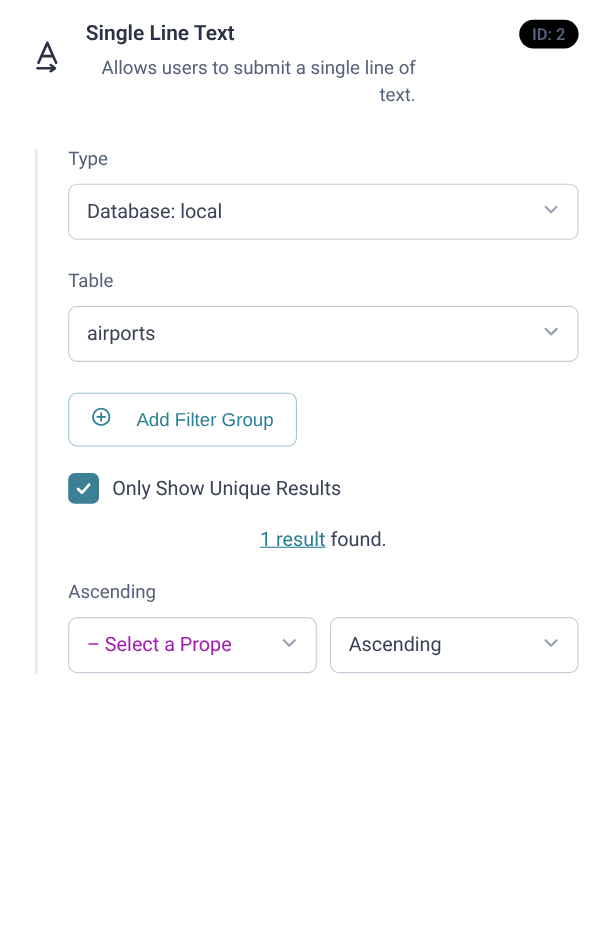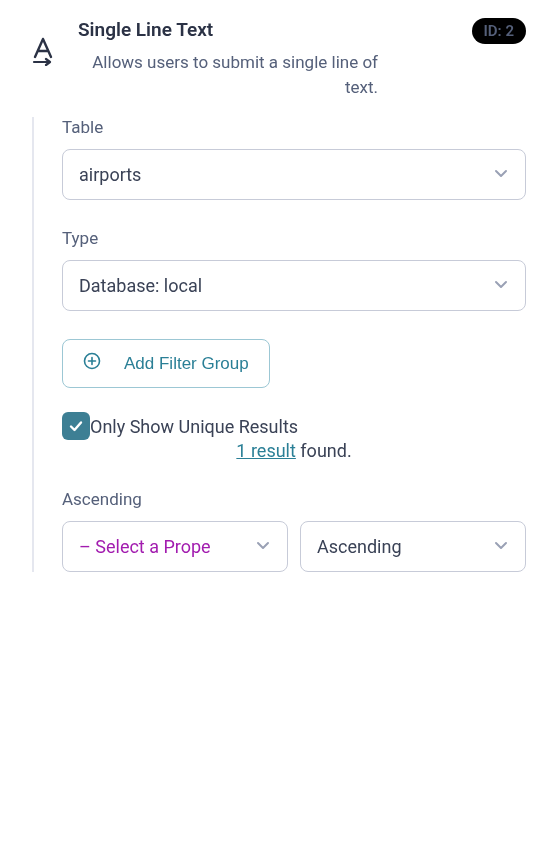--- a/index.html
+++ b/index.html
@@ -12,21 +12,21 @@
     width: 550px;
     height: 849px;
   }
   .page {
     padding: 18px 24px 24px 24px;
   }
   .header {
     display: flex;
     align-items: flex-start;
     gap: 16px;
-    margin-bottom: 18px;
+    margin-bottom: 36px;
   }
   .type-icon {
     flex: 0 0 38px;
     display: flex;
     align-items: center;
     justify-content: center;
     margin-top: 18px;
   }
   .header-text {
     flex: 1;
@@ -96,22 +96,23 @@
     background: #fff;
     font-size: 17px;
     font-weight: 500;
     padding: 12px 20px;
     border-radius: 8px;
     cursor: pointer;
   }
   .checkbox-row {
     display: flex;
     align-items: center;
-    gap: 0;
+    gap: 12px;
     margin-top: 24px;
+    margin-bottom: 22px;
   }
   .checkbox {
     width: 28px;
     height: 28px;
     border-radius: 6px;
     background: #3d7f94;
     display: flex;
     align-items: center;
     justify-content: center;
     cursor: pointer;
@@ -170,35 +171,35 @@
         <h2 class="title">Single Line Text</h2>
         <span class="id-badge">ID: 2</span>
       </div>
       <p class="description">Allows users to submit a single line of text.</p>
     </div>
   </div>
 
   <div class="body">
 
     <div class="section">
+      <p class="field-label">Type</p>
+      <div class="select">
+        <span>Database: local</span>
+        <span class="chev">
+          <svg width="16" height="16" viewBox="0 0 16 16">
+              <path d="M3 6 L8 11 L13 6" stroke="#9aa1b5" stroke-width="2" fill="none" stroke-linecap="round" stroke-linejoin="round"></path>
+            </svg>
+        </span>
+      </div>
+    </div>
+
+    <div class="section">
       <p class="field-label">Table</p>
       <div class="select">
         <span>airports</span>
-        <span class="chev">
-          <svg width="16" height="16" viewBox="0 0 16 16">
-              <path d="M3 6 L8 11 L13 6" stroke="#9aa1b5" stroke-width="2" fill="none" stroke-linecap="round" stroke-linejoin="round"></path>
-            </svg>
-        </span>
-      </div>
-    </div>
-
-    <div class="section">
-      <p class="field-label">Type</p>
-      <div class="select">
-        <span>Database: local</span>
         <span class="chev">
           <svg width="16" height="16" viewBox="0 0 16 16">
               <path d="M3 6 L8 11 L13 6" stroke="#9aa1b5" stroke-width="2" fill="none" stroke-linecap="round" stroke-linejoin="round"></path>
             </svg>
         </span>
       </div>
     </div>
 
     <div class="section">
       <button class="btn-outline">

